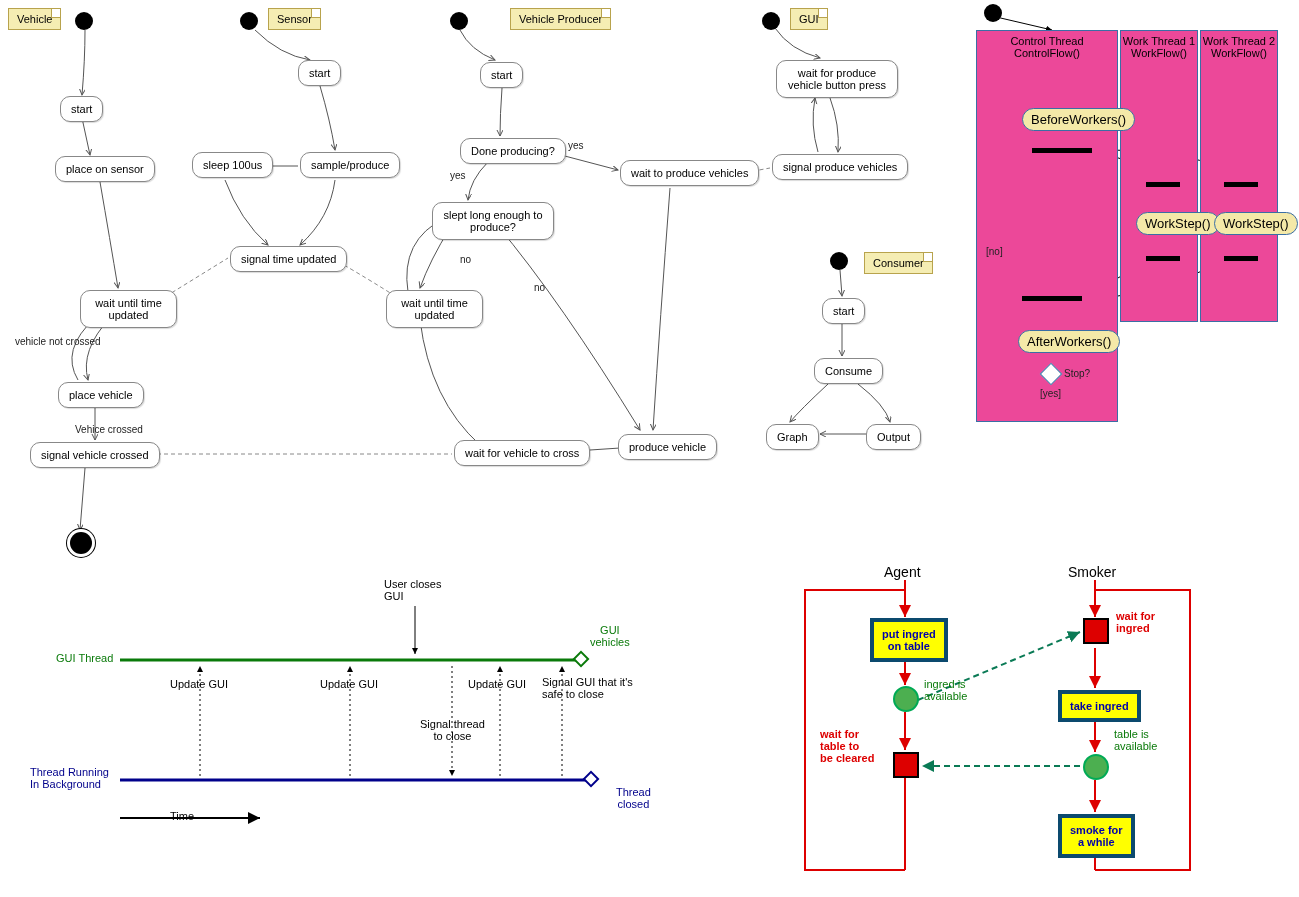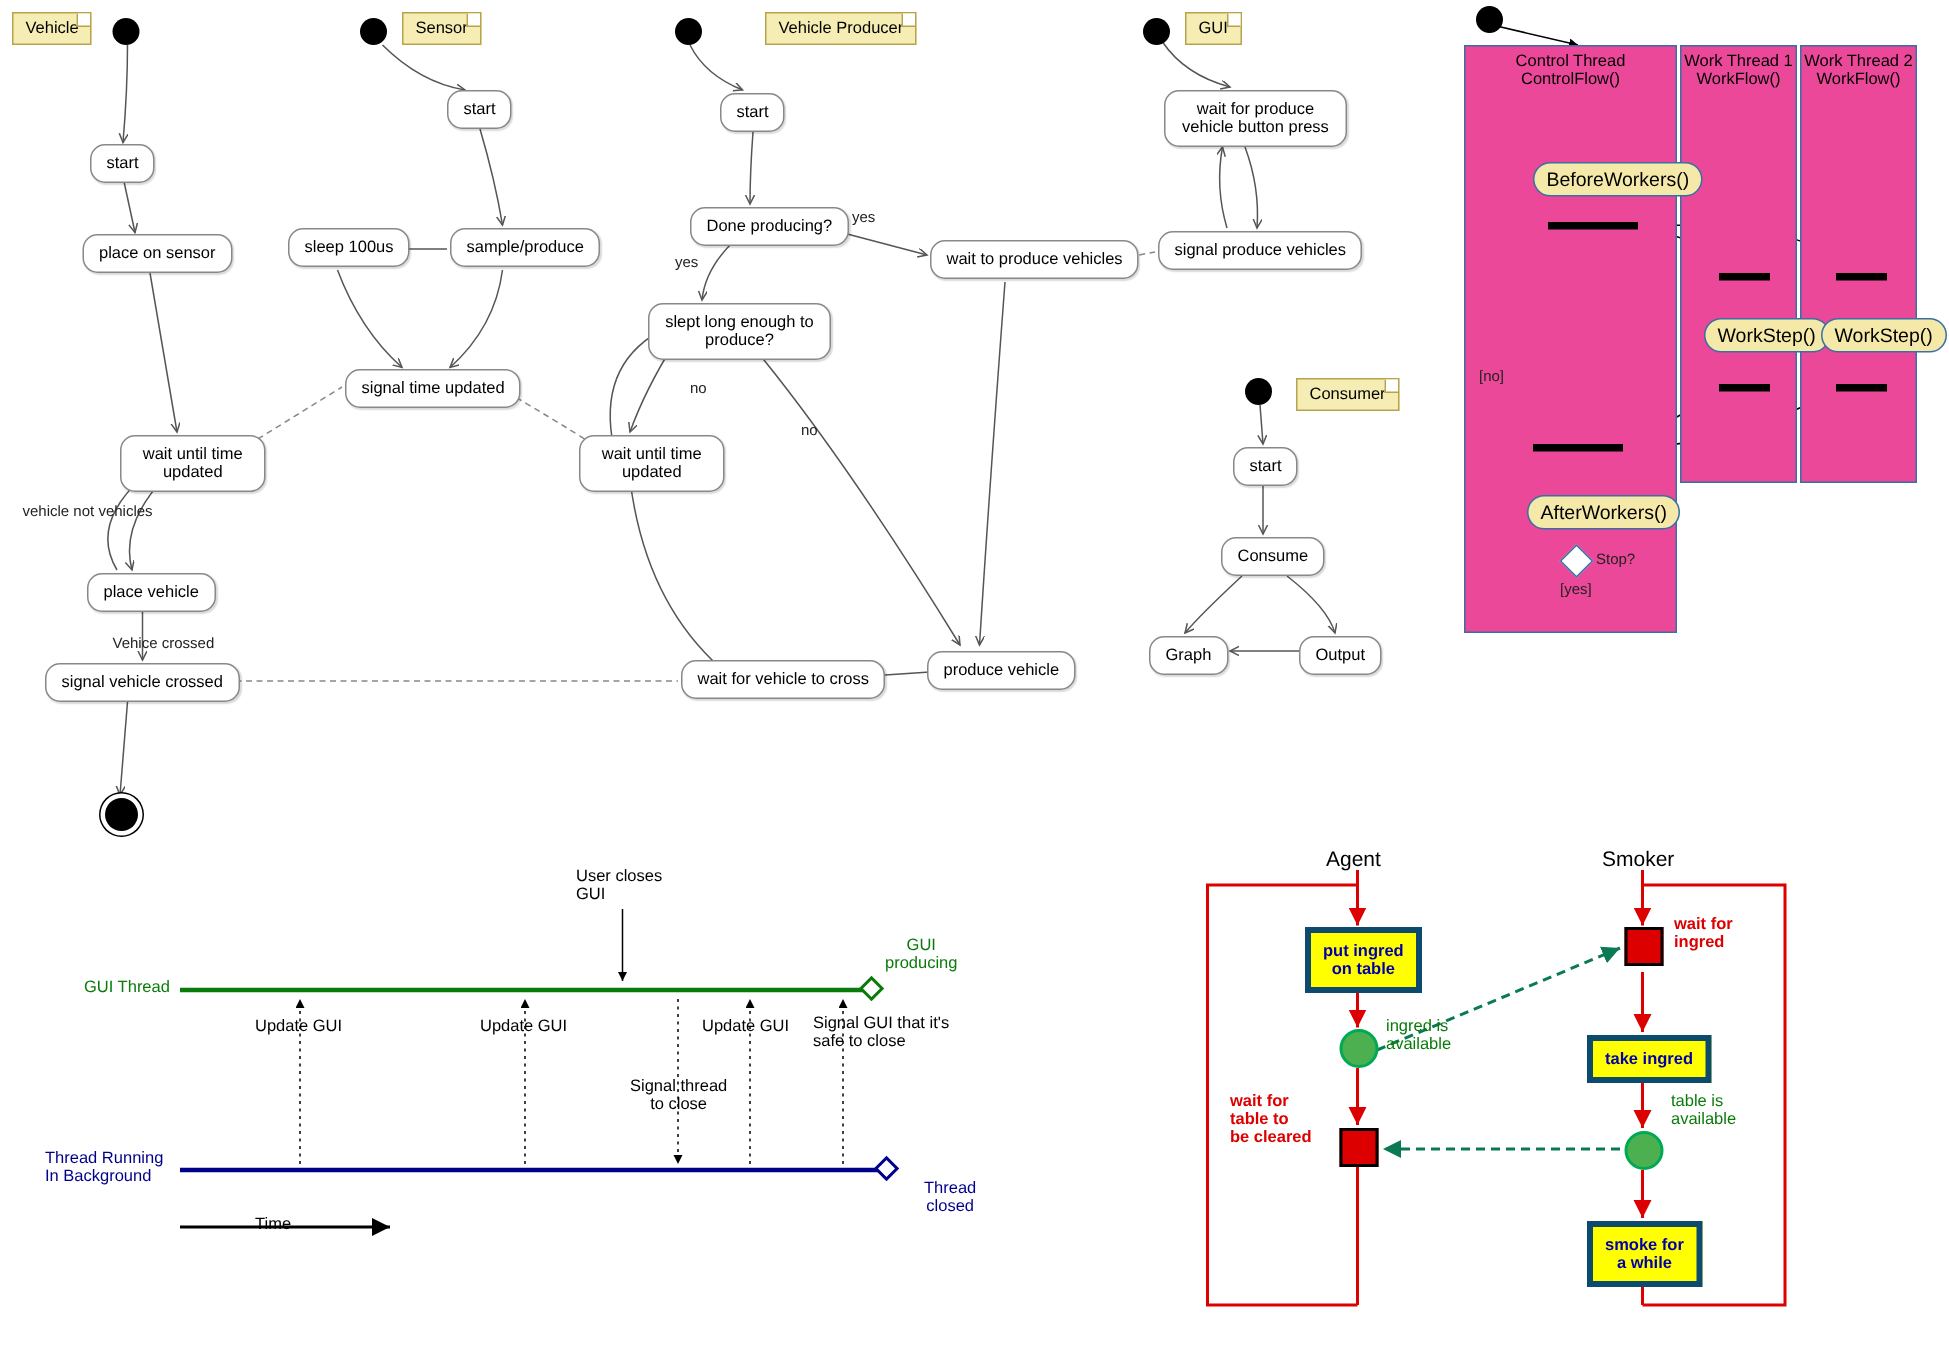--- a/index.html
+++ b/index.html
@@ -141,21 +141,21 @@
 
   <line x1="918" y1="700" x2="1080" y2="632" stroke="#0a7a55" stroke-width="2" stroke-dasharray="6 4" marker-end="url(#ahT)"></line>
   <line x1="1080" y1="766" x2="922" y2="766" stroke="#0a7a55" stroke-width="2" stroke-dasharray="6 4" marker-end="url(#ahT)"></line>
 </svg>
 
 <div class="abs note" style="left:8px;top:8px">Vehicle</div>
 <div class="abs init" style="left:75px;top:12px"></div>
 <div class="abs node" style="left:60px;top:96px">start</div>
 <div class="abs node" style="left:55px;top:156px">place on sensor</div>
 <div class="abs node" style="left:80px;top:290px;width:75px">wait until time updated</div>
-<div class="abs lbl" style="left:15px;top:336px">vehicle not vehicles</div>
+<div class="abs lbl" style="left:15px;top:336px">vehicle not crossed</div>
 <div class="abs node" style="left:58px;top:382px">place vehicle</div>
 <div class="abs lbl" style="left:75px;top:424px">Vehice crossed</div>
 <div class="abs node" style="left:30px;top:442px">signal vehicle crossed</div>
 <div class="abs fin" style="left:70px;top:532px"></div>
 
 <div class="abs init" style="left:240px;top:12px"></div>
 <div class="abs note" style="left:268px;top:8px">Sensor</div>
 <div class="abs node" style="left:298px;top:60px">start</div>
 <div class="abs node" style="left:192px;top:152px">sleep 100us</div>
 <div class="abs node" style="left:300px;top:152px">sample/produce</div>
@@ -232,21 +232,21 @@
 <div class="abs tl-lbl" style="left:384px;top:578px;text-align:left">
   <span>User closes</span><br>
   <span>GUI</span>
 </div>
 <div class="abs tl-lbl" style="left:420px;top:718px;text-align:center">
   <span>Signal thread</span><br>
   <span>to close</span>
 </div>
 <div class="abs tl-lbl green" style="left:590px;top:624px;text-align:center">
   <span>GUI</span><br>
-  <span>producing</span>
+  <span>vehicles</span>
 </div>
 <div class="abs tl-lbl" style="left:542px;top:676px">
   <span>Signal GUI that it's</span><br>
   <span>safe to close</span>
 </div>
 <div class="abs tl-lbl navy" style="left:616px;top:786px;text-align:center">
   <span>Thread</span><br>
   <span>closed</span>
 </div>
 <div class="abs tl-lbl" style="left:170px;top:810px">Time</div>

